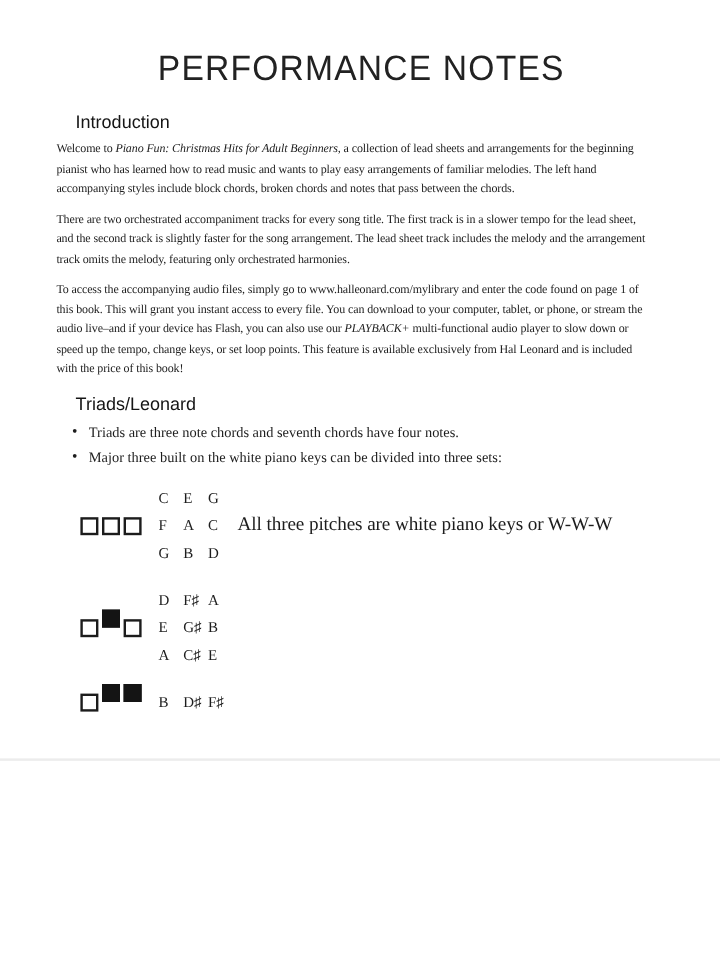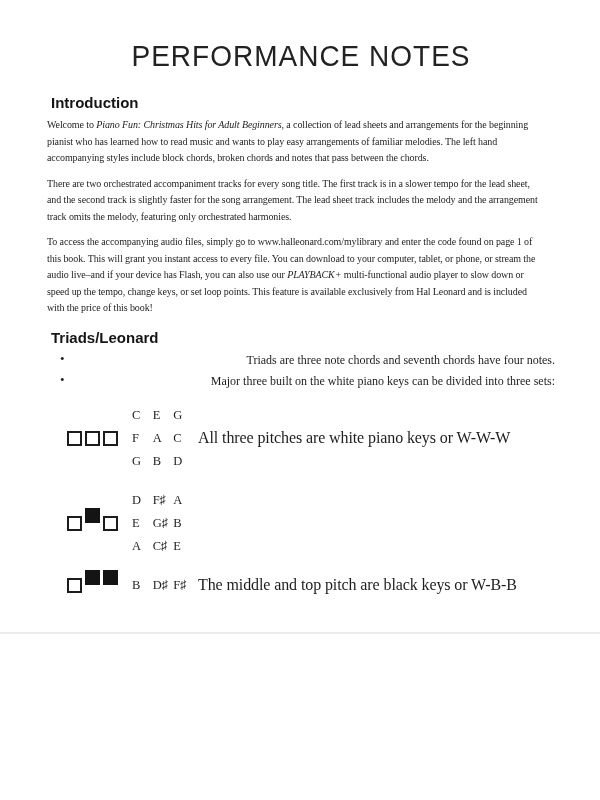--- a/index.html
+++ b/index.html
@@ -20,23 +20,23 @@
     text-align: center;
     font-family: "Liberation Sans", "DejaVu Sans", sans-serif;
     font-weight: 400;
     font-size: 28px;
     line-height: 30px;
     letter-spacing: 1px;
     color: #222;
     transform: scaleY(1.05);
   }
   h2.sec {
-    margin: 12px 0 6px 4px;
+    margin: 12px 0 6px 16px;
     font-family: "Liberation Sans", "DejaVu Sans", sans-serif;
-    font-weight: 700;
+    font-weight: 400;
     font-size: 15px;
     line-height: 17px;
     color: #151515;
   }
   p.body {
     margin: 0 12px 9px 0;
     font-size: 10px;
     line-height: 16.5px;
     letter-spacing: -0.1px;
     color: #1d1d1d;
@@ -48,21 +48,20 @@
     margin: 0 0 10px 0;
     padding: 0;
     font-size: 12px;
     line-height: 16.5px;
     color: #1d1d1d;
   }
   ul.bullets li {
     position: relative;
     margin: 0 0 5px 13px;
     padding-left: 14px;
-    text-align: right;
   }
   ul.bullets li::before {
     content: "\2022";
     position: absolute;
     left: 0;
     top: -1px;
     font-size: 13px;
   }
   .chord-set {
     display: flex;
@@ -193,20 +192,19 @@
         <span class="key k-black"></span>
         <span class="key k-black"></span>
       </div>
       <div class="notes">
         <div class="note-row">
           <span class="note">B</span>
           <span class="note">D♯</span>
           <span class="note">F♯</span>
         </div>
       </div>
-      <div class="desc">The middle and top pitch are black keys or W-B-B</div>
     </div>
 
   </div>
 
   <div class="page-number">2</div>
   <div class="page-edge"></div>
 </div>
 
 </body></html>

